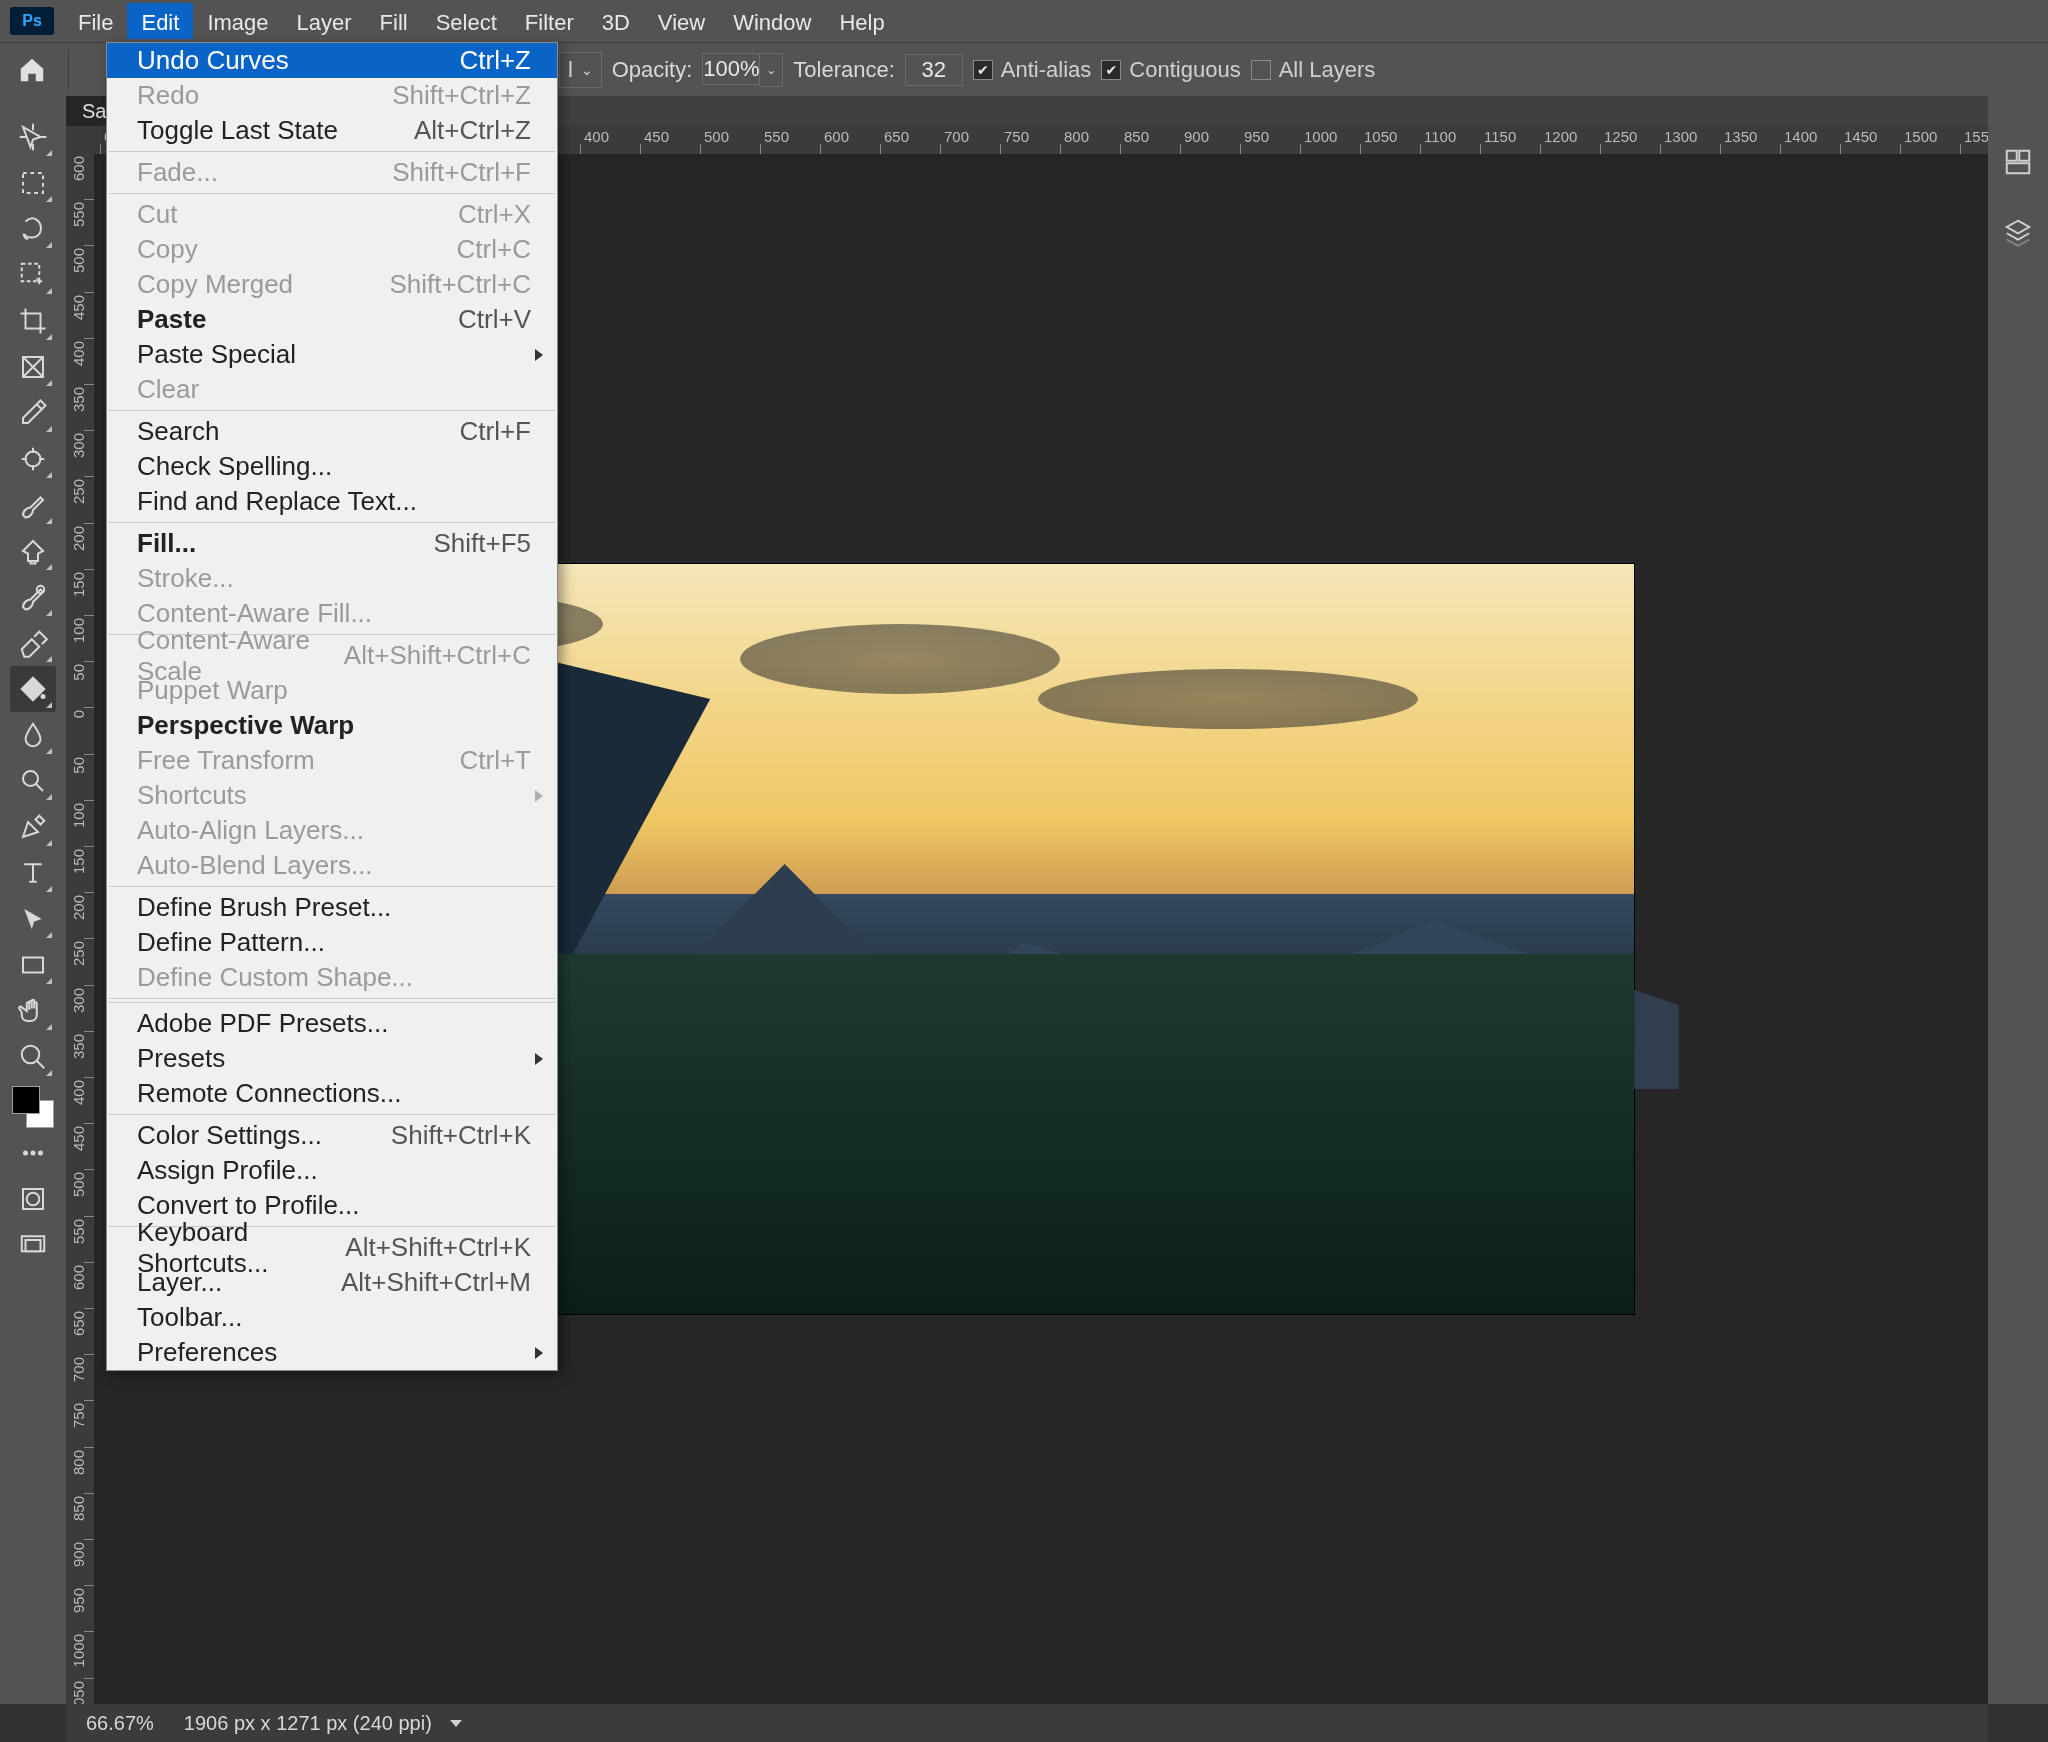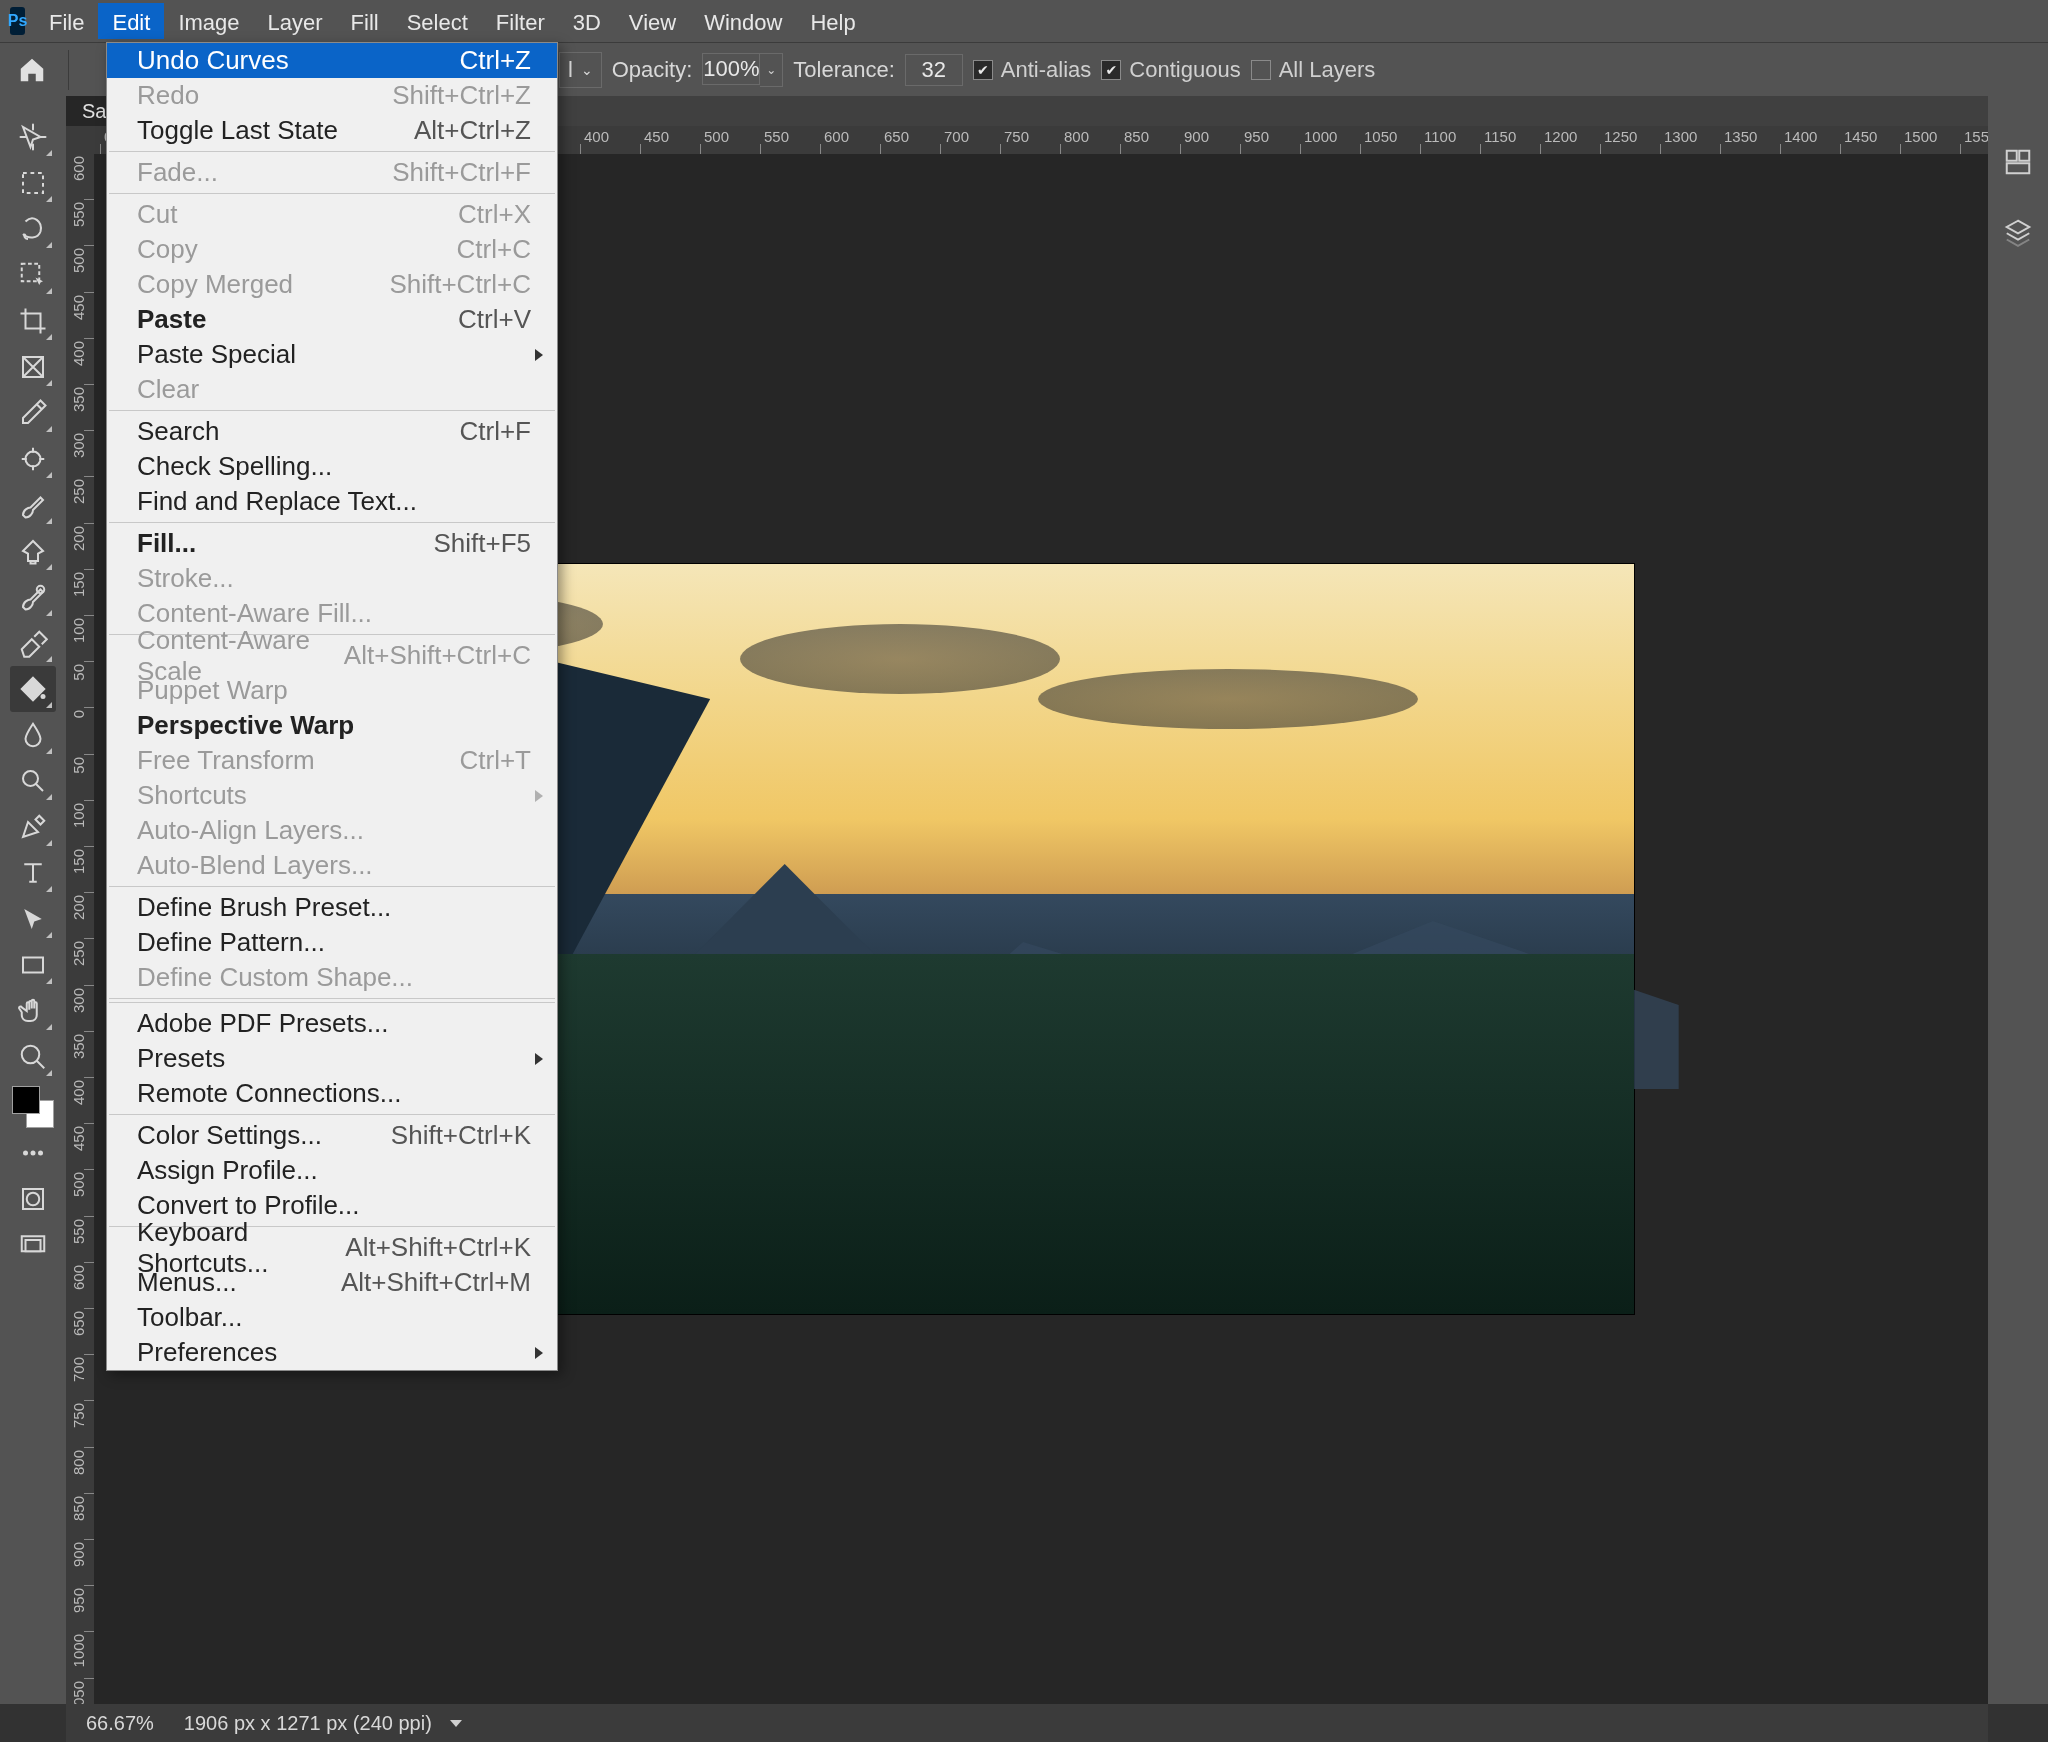--- a/index.html
+++ b/index.html
@@ -1,17 +1,17 @@
 <!DOCTYPE html>
 <html><head>
 <meta charset="utf-8">
 <style>
 html,body{margin:0;padding:0;width:2048px;height:1742px;background:#323232;font-family:"Segoe UI",Tahoma,sans-serif;font-size:22px;color:#d0d0d0;overflow:hidden;user-select:none}
 .menubar{display:flex;align-items:center;height:42px;background:#535353;padding:0 4px}
-.ps-logo{width:15px;height:28px;background:#001e36;color:#31a8ff;font-weight:700;font-size:16px;display:flex;align-items:center;justify-content:center;border-radius:3px;margin:0 10px 0 6px}
+.ps-logo{width:44px;height:28px;background:#001e36;color:#31a8ff;font-weight:700;font-size:16px;display:flex;align-items:center;justify-content:center;border-radius:3px;margin:0 10px 0 6px}
 .menu-item{padding:0 14px;height:36px;line-height:40px;color:#e8e8e8}
 .menu-item.open{background:#0a64c8;color:#fff}
 .optbar{display:flex;align-items:center;height:54px;background:#535353;border-top:1px solid #3b3b3b;padding-left:6px;gap:10px}
 .home-btn{width:52px;height:52px;display:flex;align-items:center;justify-content:center}
 .home-btn svg{width:30px;height:30px;fill:#e0e0e0}
 .opt-sep{width:1px;height:40px;background:#3b3b3b}
 .opt-drop{display:flex;align-items:center;height:34px;border:1px solid #6a6a6a;padding:0 8px;color:#d8d8d8;gap:8px}
 .opt-drop .chev{font-size:14px}
 .opt-label{color:#d8d8d8}
 .opt-num{width:56px;text-align:center;border:1px solid #6a6a6a;height:30px;line-height:30px;color:#e8e8e8}
@@ -739,21 +739,21 @@
     </div>
     <div class="dd-row">
       <span class="lab">Convert to Profile...</span>
     </div>
     <div class="dd-sep"></div>
     <div class="dd-row">
       <span class="lab">Keyboard Shortcuts...</span>
       <span class="sc">Alt+Shift+Ctrl+K</span>
     </div>
     <div class="dd-row">
-      <span class="lab">Menus...</span>
+      <span class="lab">Layer...</span>
       <span class="sc">Alt+Shift+Ctrl+M</span>
     </div>
     <div class="dd-row">
       <span class="lab">Toolbar...</span>
     </div>
     <div class="dd-row">
       <span class="lab">Preferences</span>
       <span class="arr"></span>
     </div>
   </div>

